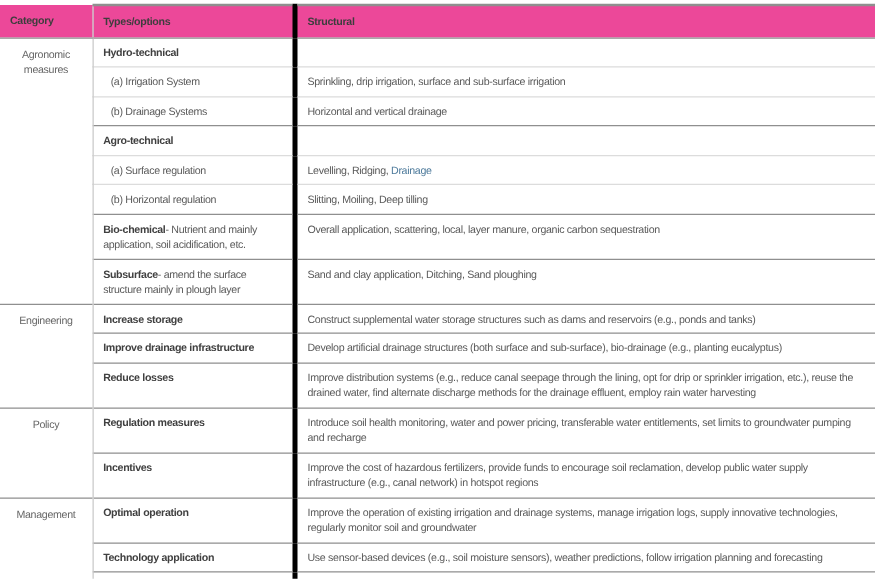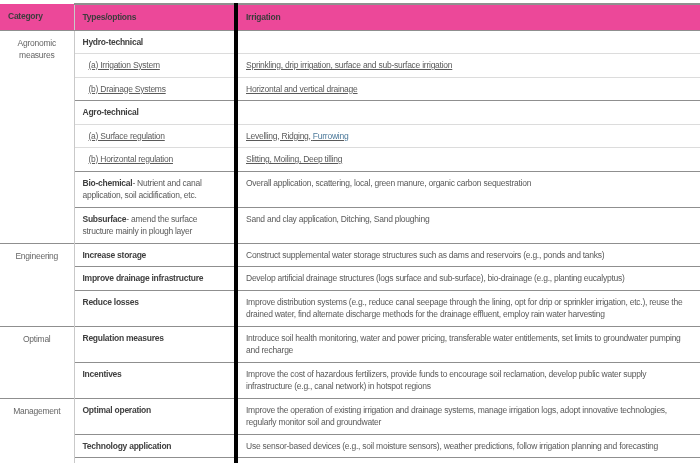--- a/index.html
+++ b/index.html
@@ -49,21 +49,21 @@
   td {
     color: #5a5a5a;
   }
   td.cat {
     text-align: center;
     color: #666666;
     border-top: 1px solid #8f8f8f;
     padding-top: 6px;
   }
   tr.major > td.type, tr.major > td.tech { border-top: 1px solid #8f8f8f; }
-  tr.sub   > td.type, tr.sub   > td.tech { border-top: 1px solid #dcdcdc; text-decoration: underline; }
+  tr.sub   > td.type, tr.sub   > td.tech { border-top: 1px solid #dcdcdc; }
   td.type .b {
     font-weight: bold;
     color: #404040;
     text-align: center;
   }
   td.type.sub-indent { padding-left: 14px; }
   span.blue { color: #4d7a9b; }
 </style>
 </head>
 <body>
@@ -72,21 +72,21 @@
 <table>
   <colgroup>
     <col class="c-cat">
         <col class="c-type">
         <col>
   </colgroup>
   <thead>
     <tr>
       <th class="h-cat">Category</th>
       <th class="h-types">Types/options</th>
-      <th class="h-tech">Irrigation</th>
+      <th class="h-tech">Structural</th>
     </tr>
   </thead>
   <tbody>
 
     <tr class="major">
       <td class="cat" rowspan="8">Agronomic measures</td>
       <td class="type"><span class="b">Hydro-technical</span></td>
       <td class="tech"></td>
     </tr>
     <tr class="sub">
@@ -96,63 +96,63 @@
     <tr class="sub">
       <td class="type sub-indent">(b) Drainage Systems</td>
       <td class="tech">Horizontal and vertical drainage</td>
     </tr>
     <tr class="major">
       <td class="type"><span class="b">Agro-technical</span></td>
       <td class="tech"></td>
     </tr>
     <tr class="sub">
       <td class="type sub-indent">(a) Surface regulation</td>
-      <td class="tech"><span>Levelling, Ridging, </span><span class="blue">Furrowing</span></td>
+      <td class="tech"><span>Levelling, Ridging, </span><span class="blue">Drainage</span></td>
     </tr>
     <tr class="sub">
       <td class="type sub-indent">(b) Horizontal regulation</td>
       <td class="tech">Slitting, Moiling, Deep tilling</td>
     </tr>
     <tr class="major">
-      <td class="type"><span class="b">Bio-chemical</span><span>- Nutrient and canal application, soil acidification, etc.</span></td>
-      <td class="tech">Overall application, scattering, local, green manure, organic carbon sequestration</td>
+      <td class="type"><span class="b">Bio-chemical</span><span>- Nutrient and mainly application, soil acidification, etc.</span></td>
+      <td class="tech">Overall application, scattering, local, layer manure, organic carbon sequestration</td>
     </tr>
     <tr class="major">
       <td class="type"><span class="b">Subsurface</span><span>- amend the surface structure mainly in plough layer</span></td>
       <td class="tech">Sand and clay application, Ditching, Sand ploughing</td>
     </tr>
 
     <tr class="major">
       <td class="cat" rowspan="3">Engineering</td>
       <td class="type"><span class="b">Increase storage</span></td>
       <td class="tech">Construct supplemental water storage structures such as dams and reservoirs (e.g., ponds and tanks)</td>
     </tr>
     <tr class="major">
       <td class="type"><span class="b">Improve drainage infrastructure</span></td>
-      <td class="tech">Develop artificial drainage structures (logs surface and sub-surface), bio-drainage (e.g., planting eucalyptus)</td>
+      <td class="tech">Develop artificial drainage structures (both surface and sub-surface), bio-drainage (e.g., planting eucalyptus)</td>
     </tr>
     <tr class="major">
       <td class="type"><span class="b">Reduce losses</span></td>
       <td class="tech">Improve distribution systems (e.g., reduce canal seepage through the lining, opt for drip or sprinkler irrigation, etc.), reuse the drained water, find alternate discharge methods for the drainage effluent, employ rain water harvesting</td>
     </tr>
 
     <tr class="major">
-      <td class="cat" rowspan="2">Optimal</td>
+      <td class="cat" rowspan="2">Policy</td>
       <td class="type"><span class="b">Regulation measures</span></td>
       <td class="tech">Introduce soil health monitoring, water and power pricing, transferable water entitlements, set limits to groundwater pumping and recharge</td>
     </tr>
     <tr class="major">
       <td class="type"><span class="b">Incentives</span></td>
       <td class="tech">Improve the cost of hazardous fertilizers, provide funds to encourage soil reclamation, develop public water supply infrastructure (e.g., canal network) in hotspot regions</td>
     </tr>
 
     <tr class="major">
       <td class="cat" rowspan="3">Management</td>
       <td class="type"><span class="b">Optimal operation</span></td>
-      <td class="tech">Improve the operation of existing irrigation and drainage systems, manage irrigation logs, adopt innovative technologies, regularly monitor soil and groundwater</td>
+      <td class="tech">Improve the operation of existing irrigation and drainage systems, manage irrigation logs, supply innovative technologies, regularly monitor soil and groundwater</td>
     </tr>
     <tr class="major">
       <td class="type"><span class="b">Technology application</span></td>
       <td class="tech">Use sensor-based devices (e.g., soil moisture sensors), weather predictions, follow irrigation planning and forecasting</td>
     </tr>
     <tr class="major">
       <td class="type"></td>
       <td class="tech">Desilt the irrigation channels and drainage network</td>
     </tr>
   </tbody>

